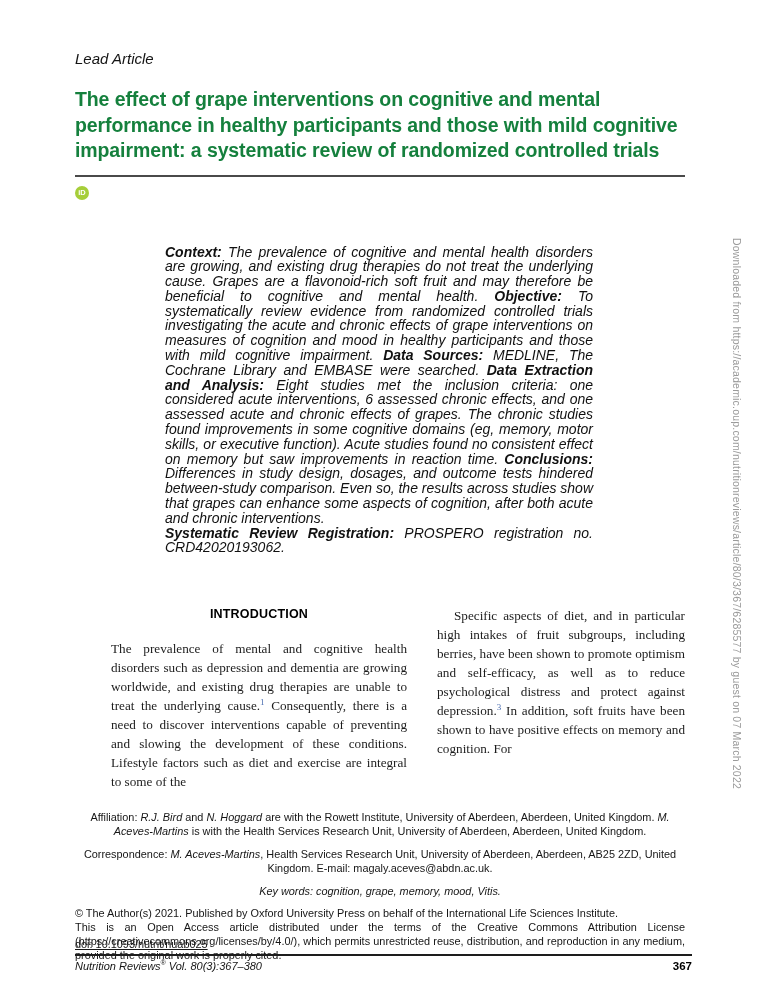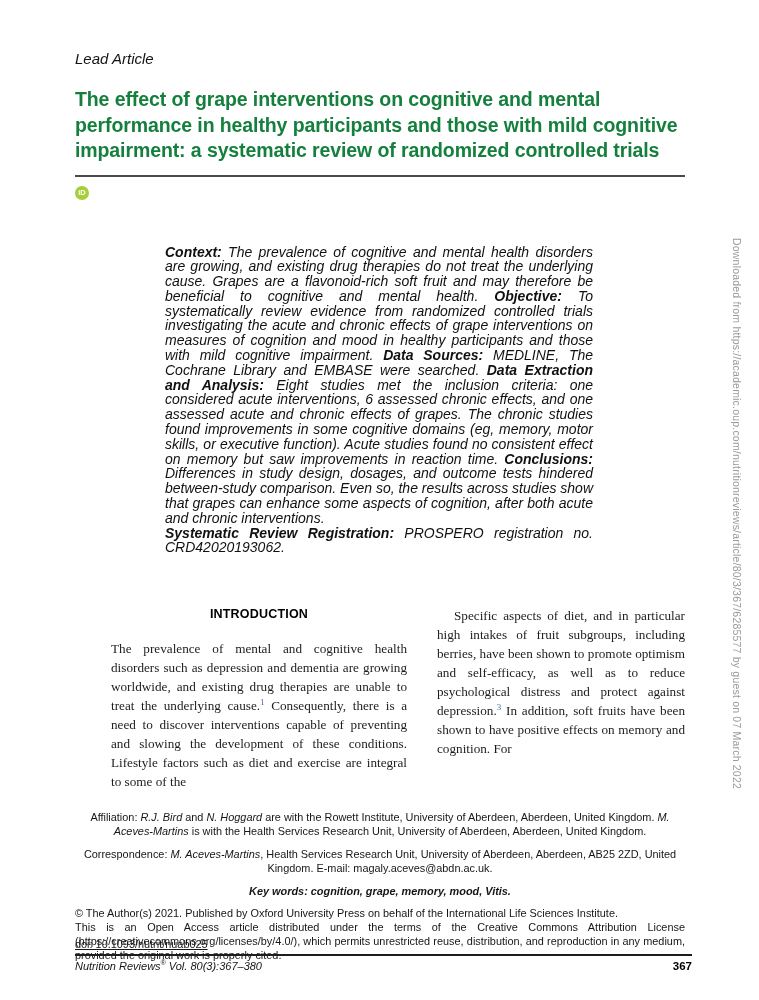--- a/index.html
+++ b/index.html
@@ -49,21 +49,21 @@
     font-size:13.2px; line-height:18.9px;
     text-align:justify; color:#1c1c1c;
   }
   .body-p.indent { text-indent:17px; }
   sup.ref {
     color:#4a6db0; font-size:9px; line-height:0;
     font-family:"Liberation Serif", serif;
   }
   .backmatter { margin-top:20px; font-size:10.9px; line-height:13.8px; color:#161616; }
   .backmatter .note { margin-bottom:9px; text-align:center; }
-  .backmatter .keywords { font-style:italic;font-weight:bold; }
+  .backmatter .keywords { font-style:italic; }
   .backmatter .license-note { margin-bottom:0; text-align:justify; }
   .footer-block { position:absolute; left:75px; right:67px; bottom:28px; }
   .doi-line { font-size:10.9px; color:#161616;text-decoration:underline; }
   .footer-rule { height:2px; background:#1d1d1d; margin-top:4px; }
   .footer-line {
     display:flex; justify-content:space-between; align-items:baseline;
     margin-top:3px; font-size:11px;
   }
   .journal-ref { font-style:italic; color:#161616; }
   .journal-ref sup { font-size:7px; }

